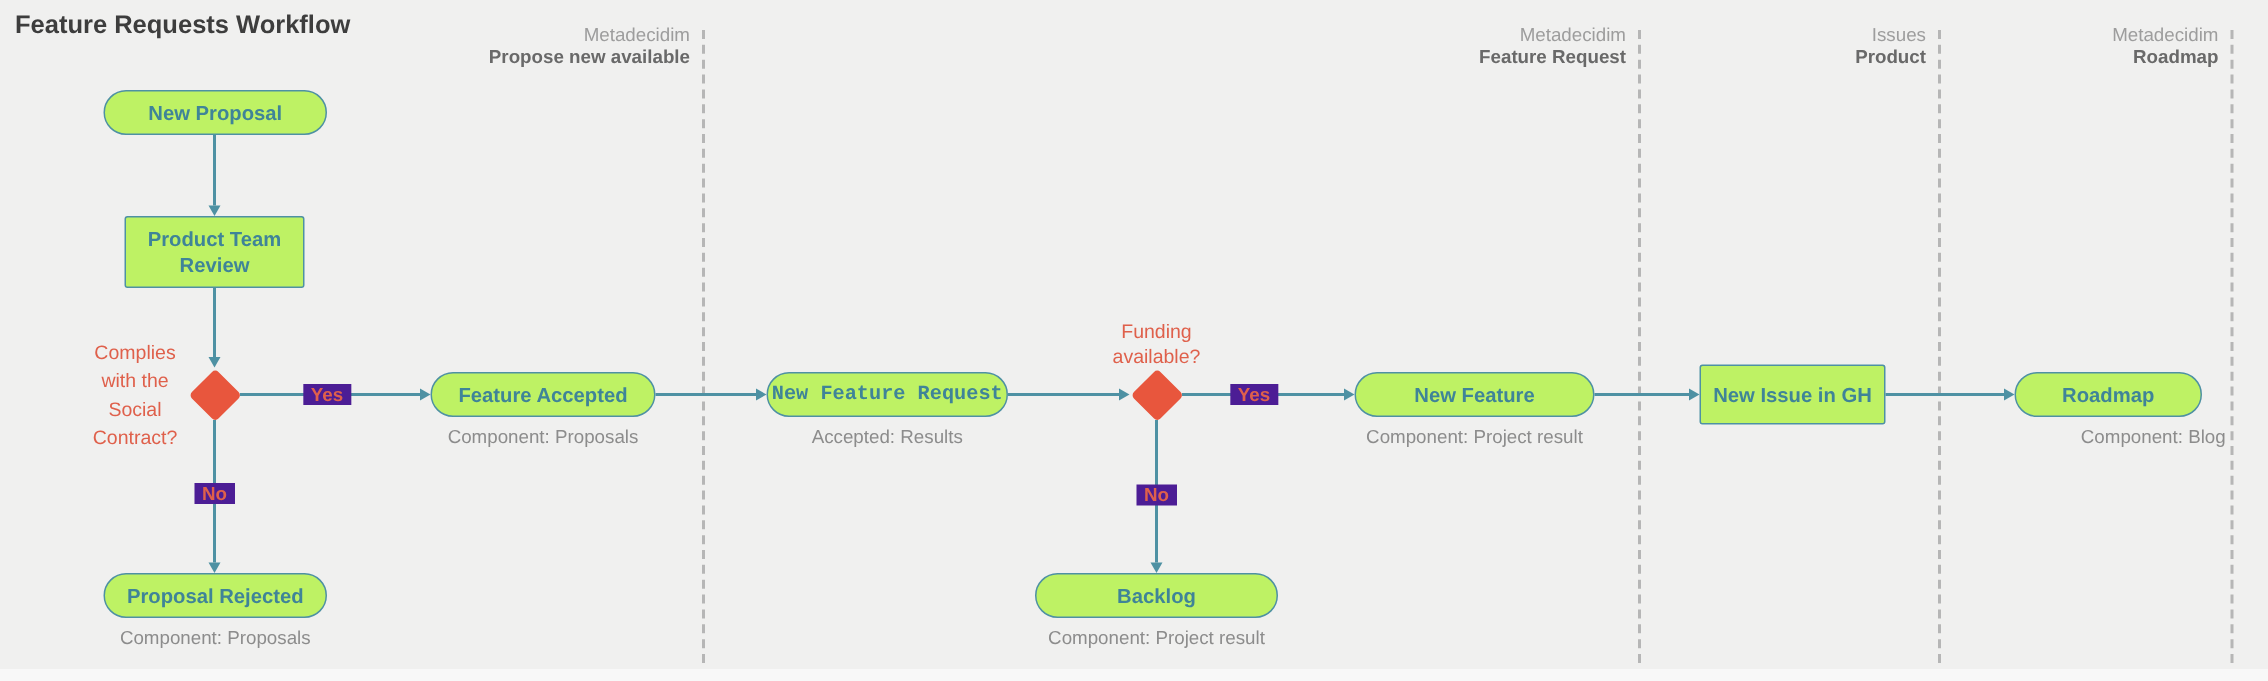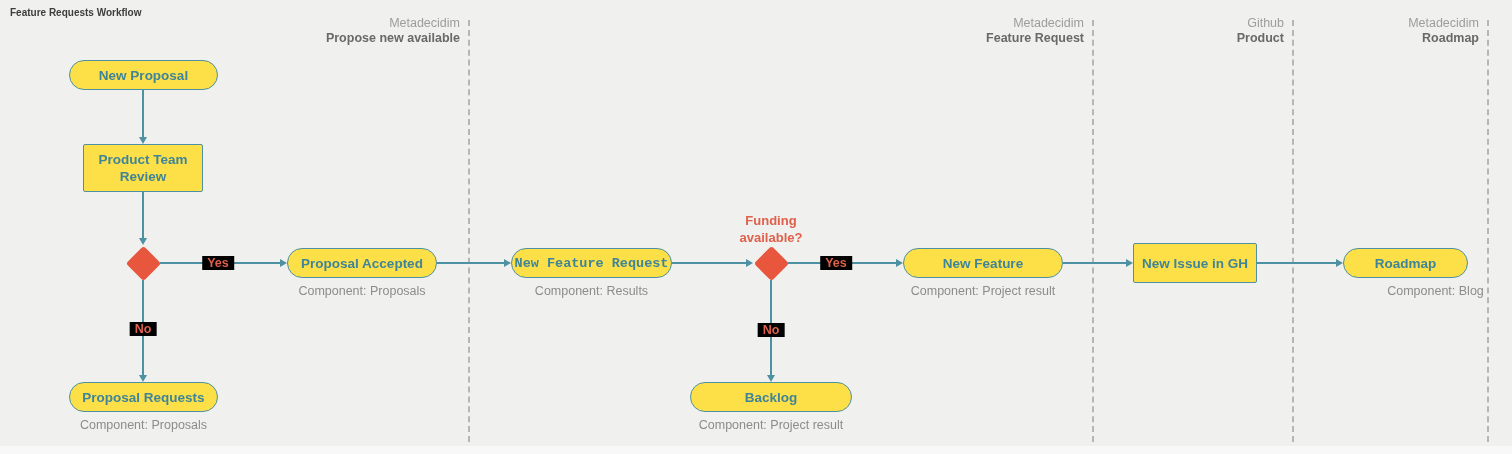--- a/index.html
+++ b/index.html
@@ -6,60 +6,60 @@
   body {
     width:1512px; height:454px;
     background:#f0f0ef;
     font-family:"Liberation Sans", sans-serif;
     position:relative; overflow:hidden;
   }
   .canvas { position:absolute; inset:0; }
 
   .page-title {
     position:absolute; left:10px; top:7px;
-    font-size:10px; font-weight:bold; color:#3d3d3d;
+    font-size:17px; font-weight:bold; color:#3d3d3d;
   }
 
   .lane-divider {
     position:absolute; top:20px; height:422px; width:0;
     border-left:2px dashed #b6b6b6;
   }
   .lane-header {
     position:absolute; top:16px; text-align:right;
     font-size:12.5px; line-height:15px; color:#9d9d9d;
   }
   .lane-header .lane-name { color:#696969; font-weight:600; display:block; }
   .lane-header .lane-platform { display:block; }
 
   .node {
     position:absolute; box-sizing:border-box;
-    background:#fde047; border:1.5px solid #4e91a3;
+    background:#bef264; border:1.5px solid #4e91a3;
     color:#3f8498; font-size:13.5px; font-weight:600;
     display:flex; align-items:center; justify-content:center;
     text-align:center; line-height:17px;
   }
   .pill { border-radius:16px; }
   .rect { border-radius:2px; }
 
   .diamond {
     position:absolute; width:25px; height:25px;
     background:#e8563d; border-radius:3px;
     transform:rotate(45deg);
   }
 
   .decision-label {
     position:absolute; color:#df604b; text-align:center;
-    font-size:13px; line-height:19px; font-weight:700;
+    font-size:13px; line-height:19px; font-weight:400;
     white-space:pre-line;
   }
 
   .edge-label {
     position:absolute; transform:translate(-50%,-50%);
     color:#df604b; font-size:12.5px; font-weight:600;
-    background:#000000; padding:0 5px;
+    background:#4c1d95; padding:0 5px;
   }
 
   .component-label {
     position:absolute; text-align:center;
     font-size:12.5px; color:#8c8c8c;
   }
 
   .hline { position:absolute; height:1.5px; background:#4e91a3; }
   .vline { position:absolute; width:1.5px;  background:#4e91a3; }
   .arrow-right {
@@ -92,21 +92,21 @@
 
   <div class="lane-header" style="right:1052px;">
     <span class="lane-platform">Metadecidim</span>
     <span class="lane-name">Propose new available</span>
   </div>
   <div class="lane-header" style="right:428px;">
     <span class="lane-platform">Metadecidim</span>
     <span class="lane-name">Feature Request</span>
   </div>
   <div class="lane-header" style="right:228px;">
-    <span class="lane-platform">Github</span>
+    <span class="lane-platform">Issues</span>
     <span class="lane-name">Product</span>
   </div>
   <div class="lane-header" style="right:33px;">
     <span class="lane-platform">Metadecidim</span>
     <span class="lane-name">Roadmap</span>
   </div>
 
   <div class="vline" style="left:142px; top:90px;  height:47px;"></div>
   <div class="arrow-down" style="left:139px; top:137px;"></div>
 
@@ -140,29 +140,33 @@
   <div class="edge-label" style="left:218px; top:263px;">Yes</div>
   <div class="edge-label" style="left:143px; top:329px;">No</div>
   <div class="edge-label" style="left:836px; top:263px;">Yes</div>
   <div class="edge-label" style="left:771px; top:330px;">No</div>
 
   <div class="node pill" style="left:69px; top:60px; width:149px; height:30px;">New Proposal</div>
 
   <div class="node rect" style="left:83px; top:144px; width:120px; height:48px; padding:0 8px;">Product Team Review</div>
 
   <div class="diamond" style="left:131px; top:251px;"></div>
+  <div class="decision-label" style="left:40px; top:225px; width:100px;">Complies
+with the
+Social
+Contract?</div>
 
-  <div class="node pill" style="left:287px; top:248px; width:150px; height:30px;">Proposal Accepted</div>
+  <div class="node pill" style="left:287px; top:248px; width:150px; height:30px;">Feature Accepted</div>
   <div class="component-label" style="left:287px; top:284px; width:150px;">Component: Proposals</div>
 
-  <div class="node pill" style="left:69px; top:382px; width:149px; height:30px;">Proposal Requests</div>
+  <div class="node pill" style="left:69px; top:382px; width:149px; height:30px;">Proposal Rejected</div>
   <div class="component-label" style="left:69px; top:418px; width:149px;">Component: Proposals</div>
 
   <div class="node pill" style="left:511px; top:248px; width:161px; height:30px;font-family:Liberation Mono, monospace;">New Feature Request</div>
-  <div class="component-label" style="left:511px; top:284px; width:161px;">Component: Results</div>
+  <div class="component-label" style="left:511px; top:284px; width:161px;">Accepted: Results</div>
 
   <div class="diamond" style="left:759px; top:251px;"></div>
   <div class="decision-label" style="left:711px; top:212px; width:120px; line-height:17px;">Funding
 available?</div>
 
   <div class="node pill" style="left:903px; top:248px; width:160px; height:30px;">New Feature</div>
   <div class="component-label" style="left:903px; top:284px; width:160px;">Component: Project result</div>
 
   <div class="node pill" style="left:690px; top:382px; width:162px; height:30px;">Backlog</div>
   <div class="component-label" style="left:690px; top:418px; width:162px;">Component: Project result</div>

